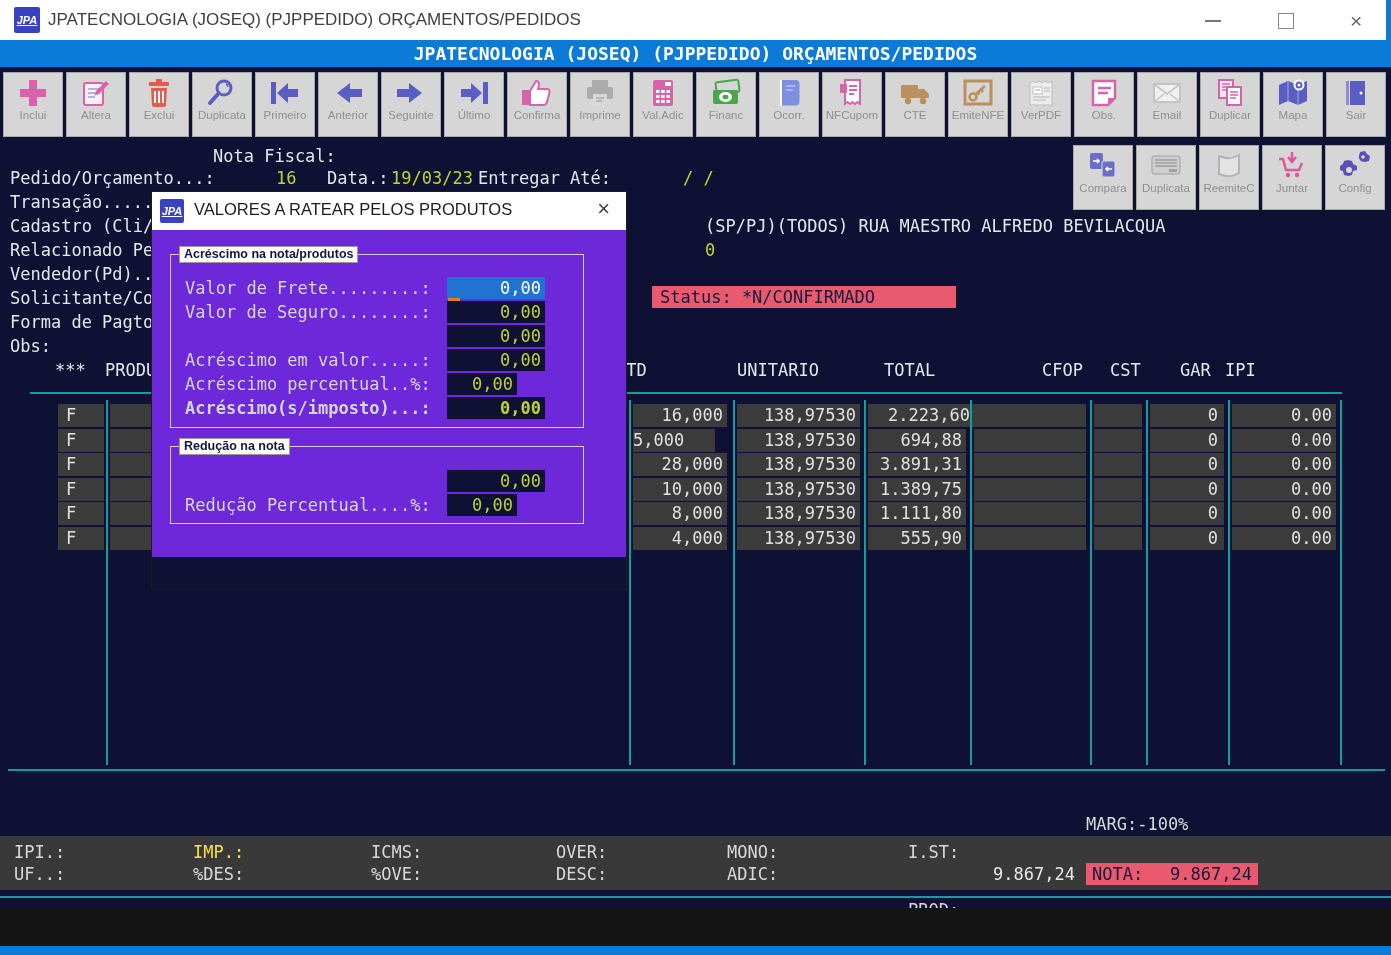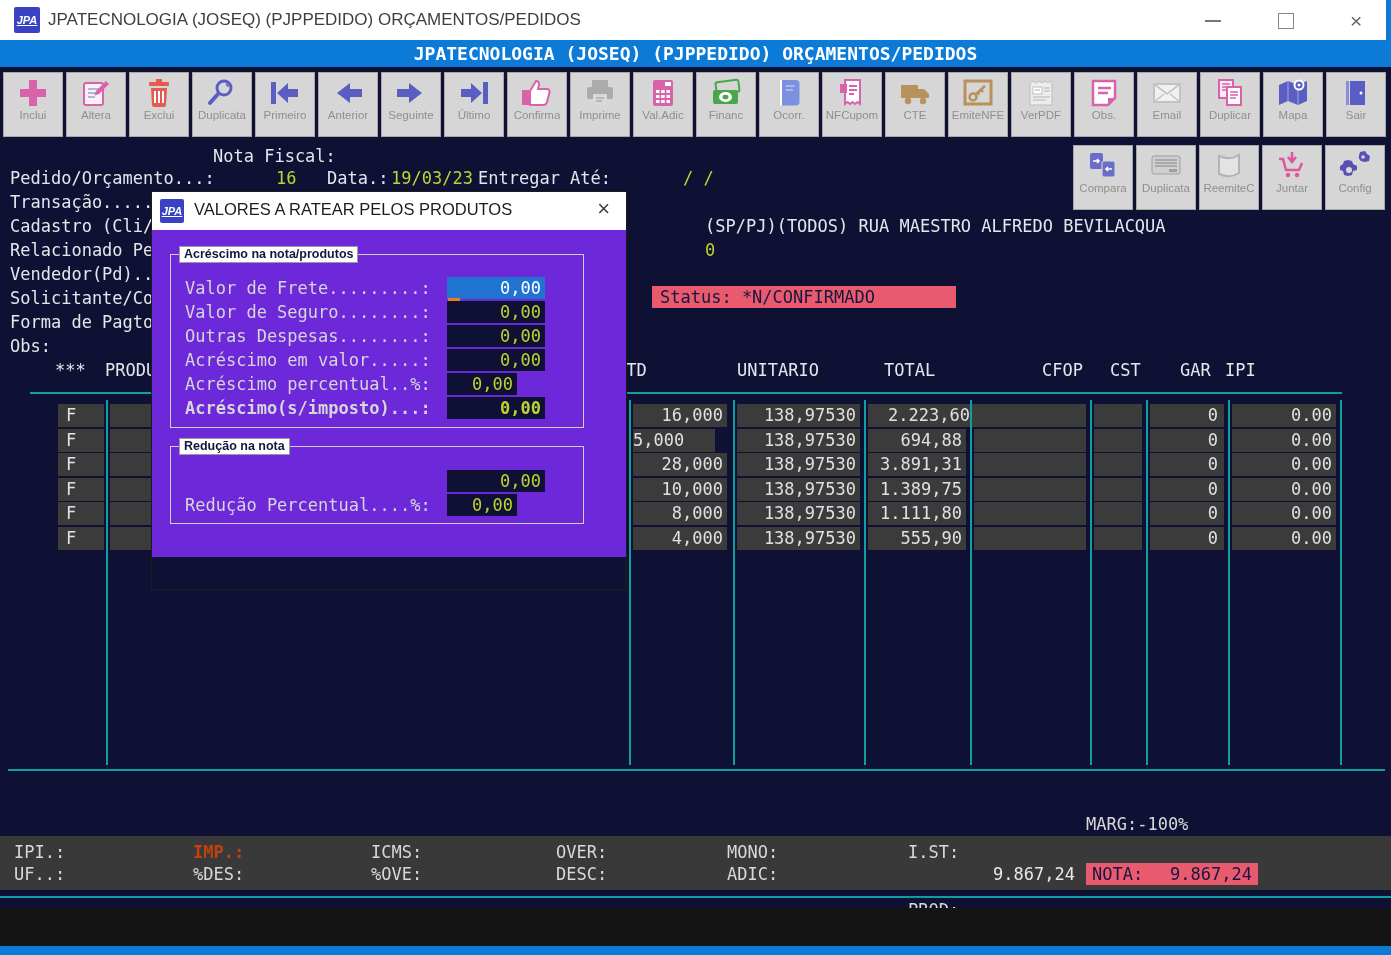--- a/index.html
+++ b/index.html
@@ -453,21 +453,21 @@
       <div class="vline" style="left: 1090px; top: 400px; height: 365px;"></div>
       <div class="vline" style="left: 1146px; top: 400px; height: 365px;"></div>
       <div class="vline" style="left: 1228px; top: 400px; height: 365px;"></div>
       <div class="vline" style="left: 1340px; top: 400px; height: 365px;"></div>
     </div>
   <div class="abs hline" style="left:8px;top:769px;width:1377px;"></div>
 
   <div class="abs statusband"></div>
   <div id="sb">
       <div class="abs mono" style="left: 14px; top: 842px; color: rgb(216, 216, 216);">IPI.:</div>
-      <div class="abs mono" style="left: 193px; top: 842px; color: #c2410c; font-weight: bold;">IMP.:</div>
+      <div class="abs mono" style="left: 193px; top: 842px; color: #fde047;">IMP.:</div>
       <div class="abs mono" style="left: 371px; top: 842px; color: rgb(216, 216, 216);">ICMS:</div>
       <div class="abs mono" style="left: 556px; top: 842px; color: rgb(216, 216, 216);">OVER:</div>
       <div class="abs mono" style="left: 727px; top: 842px; color: rgb(216, 216, 216);">MONO:</div>
       <div class="abs mono" style="left: 908px; top: 842px; color: rgb(216, 216, 216);">I.ST:</div>
       <div class="abs mono" style="left: 1086px; top: 814px; color: rgb(216, 216, 216);">MARG:-100%</div>
       <div class="abs mono" style="left: 14px; top: 864px; color: rgb(216, 216, 216);">UF..:</div>
       <div class="abs mono" style="left: 193px; top: 864px; color: rgb(216, 216, 216);">%DES:</div>
       <div class="abs mono" style="left: 371px; top: 864px; color: rgb(216, 216, 216);">%OVE:</div>
       <div class="abs mono" style="left: 556px; top: 864px; color: rgb(216, 216, 216);">DESC:</div>
       <div class="abs mono" style="left: 727px; top: 864px; color: rgb(216, 216, 216);">ADIC:</div>
@@ -494,21 +494,20 @@
         <div id="g1f">
             <div class="dlg-row" style="top: 22px;">
               <div class="dlg-lbl">Valor de Frete.........:</div>
               <div class="dlg-box focus">0,00<div class="cursor"></div></div>
             </div>
             <div class="dlg-row" style="top: 46px;">
               <div class="dlg-lbl">Valor de Seguro........:</div>
               <div class="dlg-box">0,00</div>
             </div>
             <div class="dlg-row" style="top: 70px;">
-              <div class="dlg-lbl">Outras Despesas........:</div>
               <div class="dlg-box">0,00</div>
             </div>
             <div class="dlg-row" style="top: 94px;">
               <div class="dlg-lbl">Acréscimo em valor.....:</div>
               <div class="dlg-box">0,00</div>
             </div>
             <div class="dlg-row" style="top: 118px;">
               <div class="dlg-lbl">Acréscimo percentual..%:</div>
               <div class="dlg-box short">0,00</div>
             </div>

